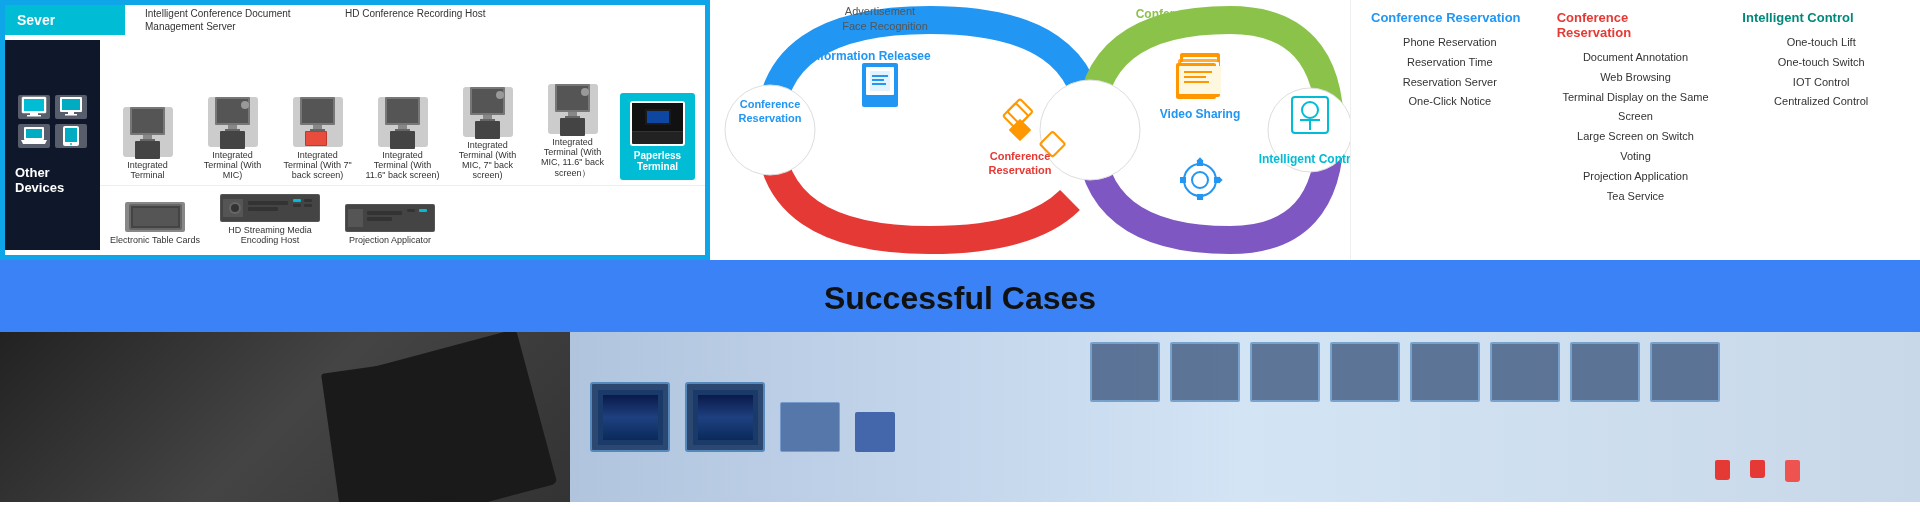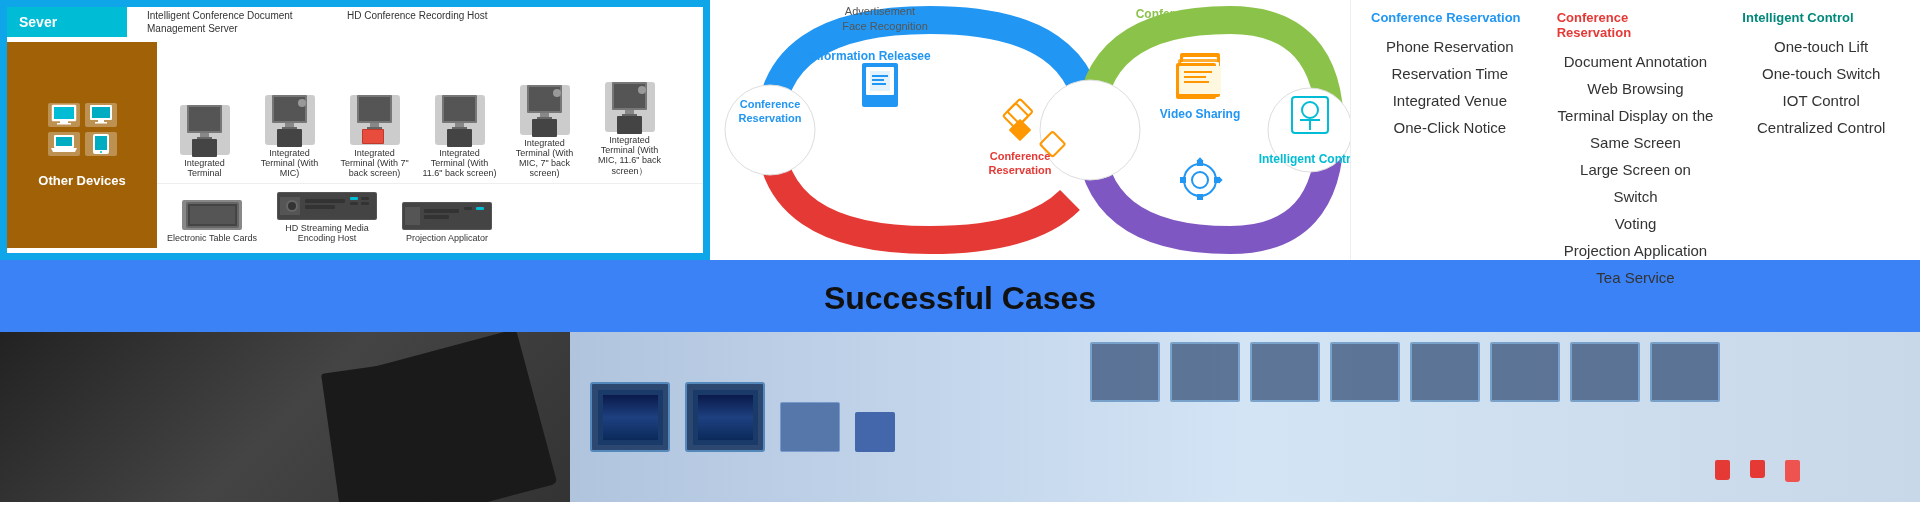--- a/index.html
+++ b/index.html
@@ -9,21 +9,21 @@
     .top-section {
       display: flex;
       width: 100%;
       height: 260px;
     }
 
     
     .devices-panel {
       width: 710px;
       background: #fff;
-      border: 7px solid #0ea5e9;
+      border: 5px solid #0ea5e9;
       display: flex;
       flex-direction: column;
     }
 
     .server-row {
       display: flex;
       align-items: center;
       height: 30px;
     }
 
@@ -47,21 +47,21 @@
       color: #333;
     }
 
     .device-grid {
       display: flex;
       flex: 1;
       padding: 5px 0;
     }
 
     .other-devices-col {
-      background: #a16207;
+      background: #0f172a;
       width: 150px;
       display: flex;
       flex-direction: column;
       align-items: center;
       justify-content: center;
       padding: 10px;
       gap: 12px;
     }
 
     .other-devices-icons {
@@ -164,21 +164,21 @@
       font-weight: bold;
       margin-bottom: 8px;
     }
 
     .conf-reservation-title { color: #2196f3; }
     .conf-reservation-detail { color: #e53935; }
     .intelligent-title { color: #00897b; }
 
     .feature-list {
       list-style: none;
-      font-size: 15px;
+      font-size: 11px;
       color: #333;
       line-height: 1.8;
     }
 
     .feature-list li {
       text-align: center;
     }
 
     
     .cases-section {
@@ -403,20 +403,31 @@
                 <rect x="7" y="4" width="31" height="24" fill="#555"></rect>
                 <rect x="18" y="30" width="9" height="4" fill="#888"></rect>
                 <rect x="15" y="34" width="15" height="2" fill="#666"></rect>
                 <rect x="10" y="36" width="25" height="18" rx="1" fill="#444"></rect>
                 <circle cx="35" cy="10" r="4" fill="#999"></circle>
               </svg>
             </div>
             <span>Integrated Terminal (With MIC, 11.6" back screen）</span>
           </div>
 
+          <div class="device-item paperless-item">
+            <div style="background:#222;width:55px;height:45px;border-radius:3px;border:2px solid #fff;margin-bottom:4px;">
+              <div style="background:#111;width:100%;height:70%;border-bottom:1px solid #333;display:flex;align-items:center;justify-content:center;">
+                <svg width="30" height="20" viewBox="0 0 30 20">
+                  <rect x="2" y="2" width="26" height="16" fill="#1a1a1a"></rect>
+                  <rect x="4" y="4" width="22" height="12" fill="#0d47a1"></rect>
+                </svg>
+              </div>
+            </div>
+            <span style="color:#fff;font-weight:bold;font-size:10px;">Paperless Terminal</span>
+          </div>
         </div>
 
         <div class="second-row">
           <div class="device-item" style="width:90px;margin-top:11px;">
             <div style="width:60px;height:30px;background:#888;border-radius:2px;margin-bottom:3px;display:flex;align-items:center;justify-content:center;">
               <svg width="55" height="28" viewBox="0 0 55 28">
                 <rect x="1" y="1" width="53" height="26" rx="2" fill="#666"></rect>
                 <rect x="3" y="3" width="49" height="22" fill="#444"></rect>
                 <rect x="5" y="5" width="45" height="18" fill="#555"></rect>
               </svg>
@@ -551,21 +562,21 @@
   </div>
 
   <div class="right-panel">
     <div class="feature-columns">
 
       <div class="feature-col">
         <div class="feature-col-title conf-reservation-title">Conference Reservation</div>
         <ul class="feature-list">
           <li>Phone Reservation</li>
           <li>Reservation Time</li>
-          <li>Integrated Venue</li>
+          <li>Reservation Server</li>
           <li>One-Click Notice</li>
         </ul>
       </div>
 
       <div class="feature-col">
         <div class="feature-col-title conf-reservation-detail" style="color:#e53935;font-size:13px;font-weight:bold;margin-bottom:8px;">Conference<br>Reservation</div>
         <ul class="feature-list">
           <li>Document Annotation</li>
           <li>Web Browsing</li>
           <li>Terminal Display on the Same Screen</li>

